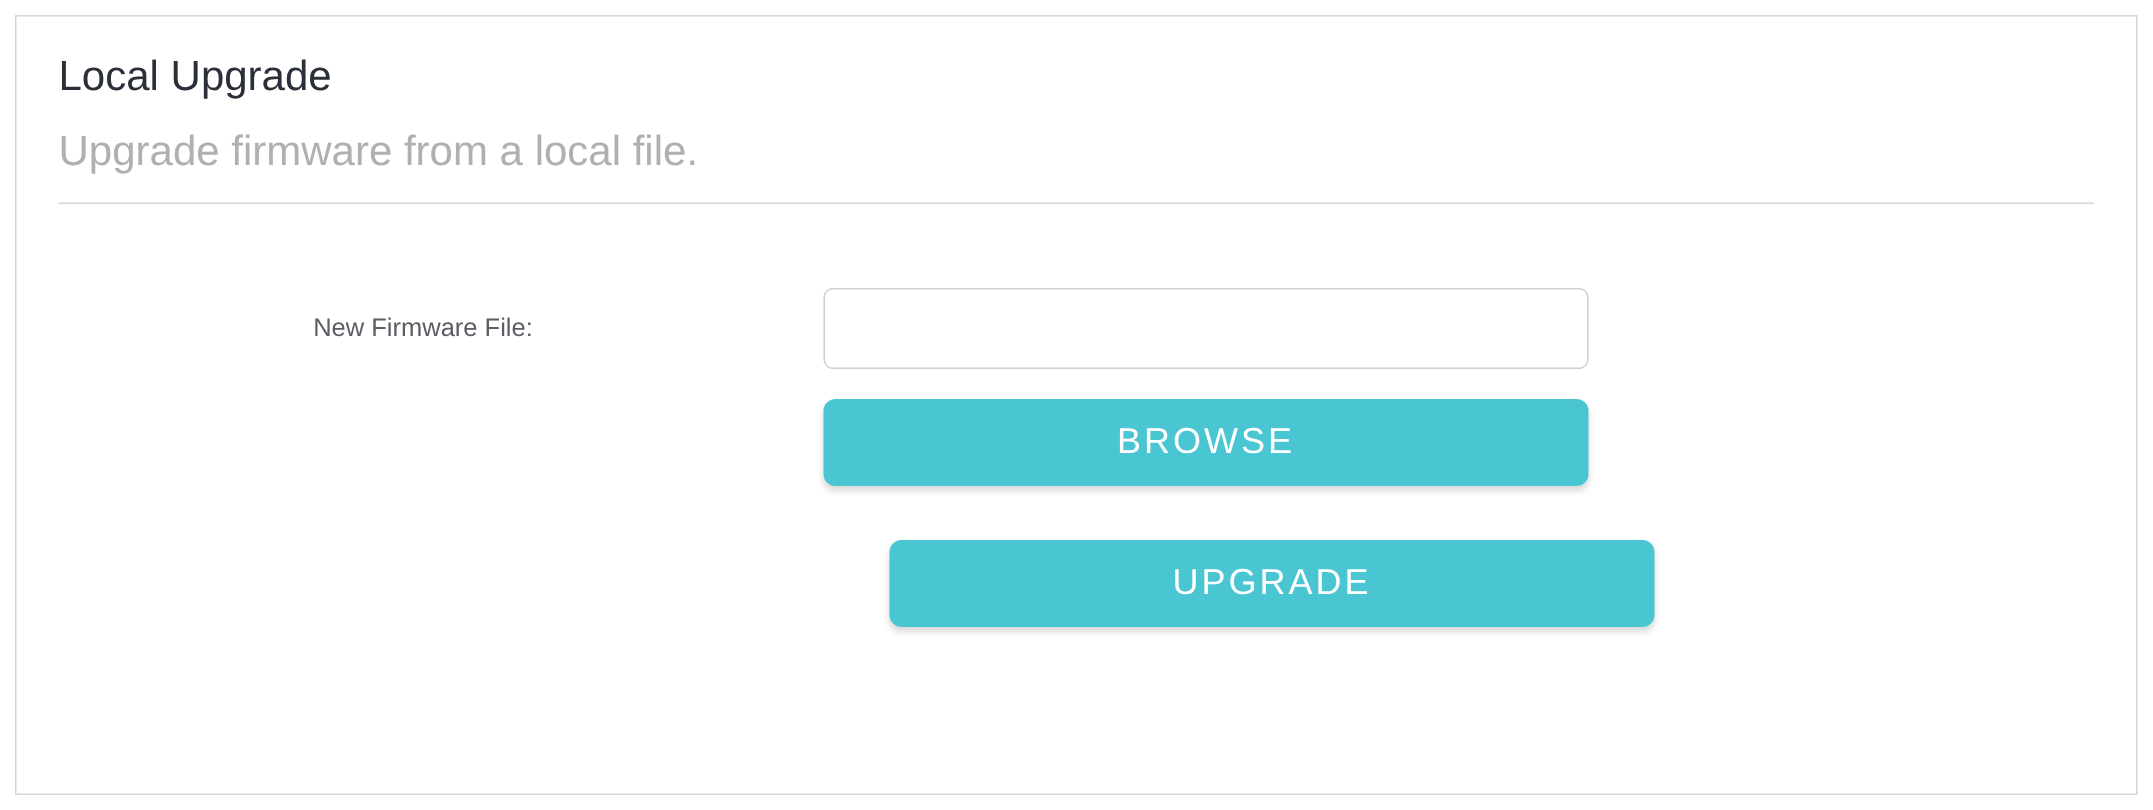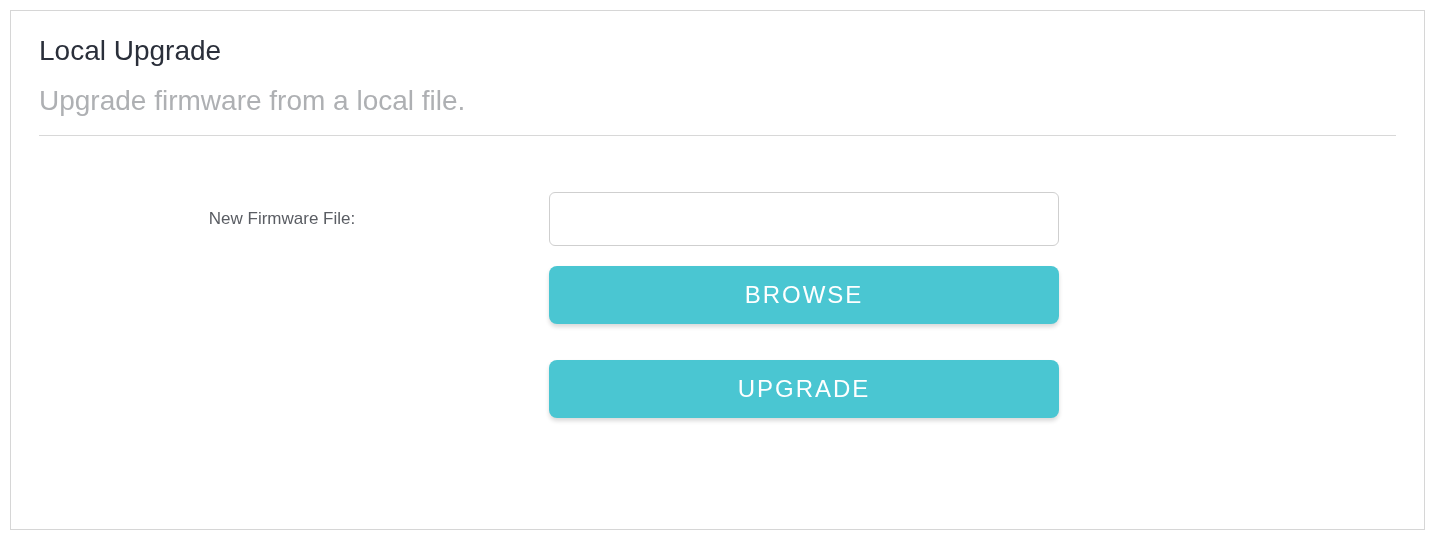--- a/index.html
+++ b/index.html
@@ -73,20 +73,21 @@
       color: #ffffff;
       font-size: 24px;
       letter-spacing: 2px;
       cursor: pointer;
       box-shadow: 0 3px 4px rgba(0,0,0,0.15);
       font-family: inherit;
     }
     .btn-row.last {
       margin-top: 28px;
       margin-bottom: 0;
+      gap: 44px;
     }
   </style>
 </head>
 <body>
 
 <div class="panel">
   <h2 class="panel-title">Local Upgrade</h2>
   <p class="panel-desc">Upgrade firmware from a local file.</p>
   <hr class="divider">
 

